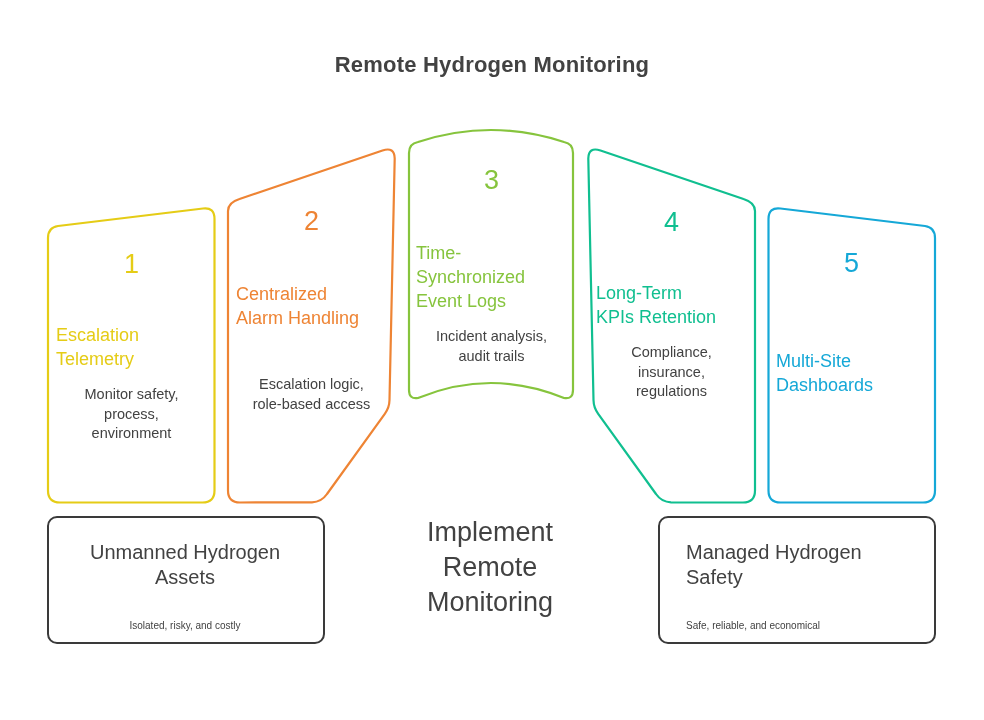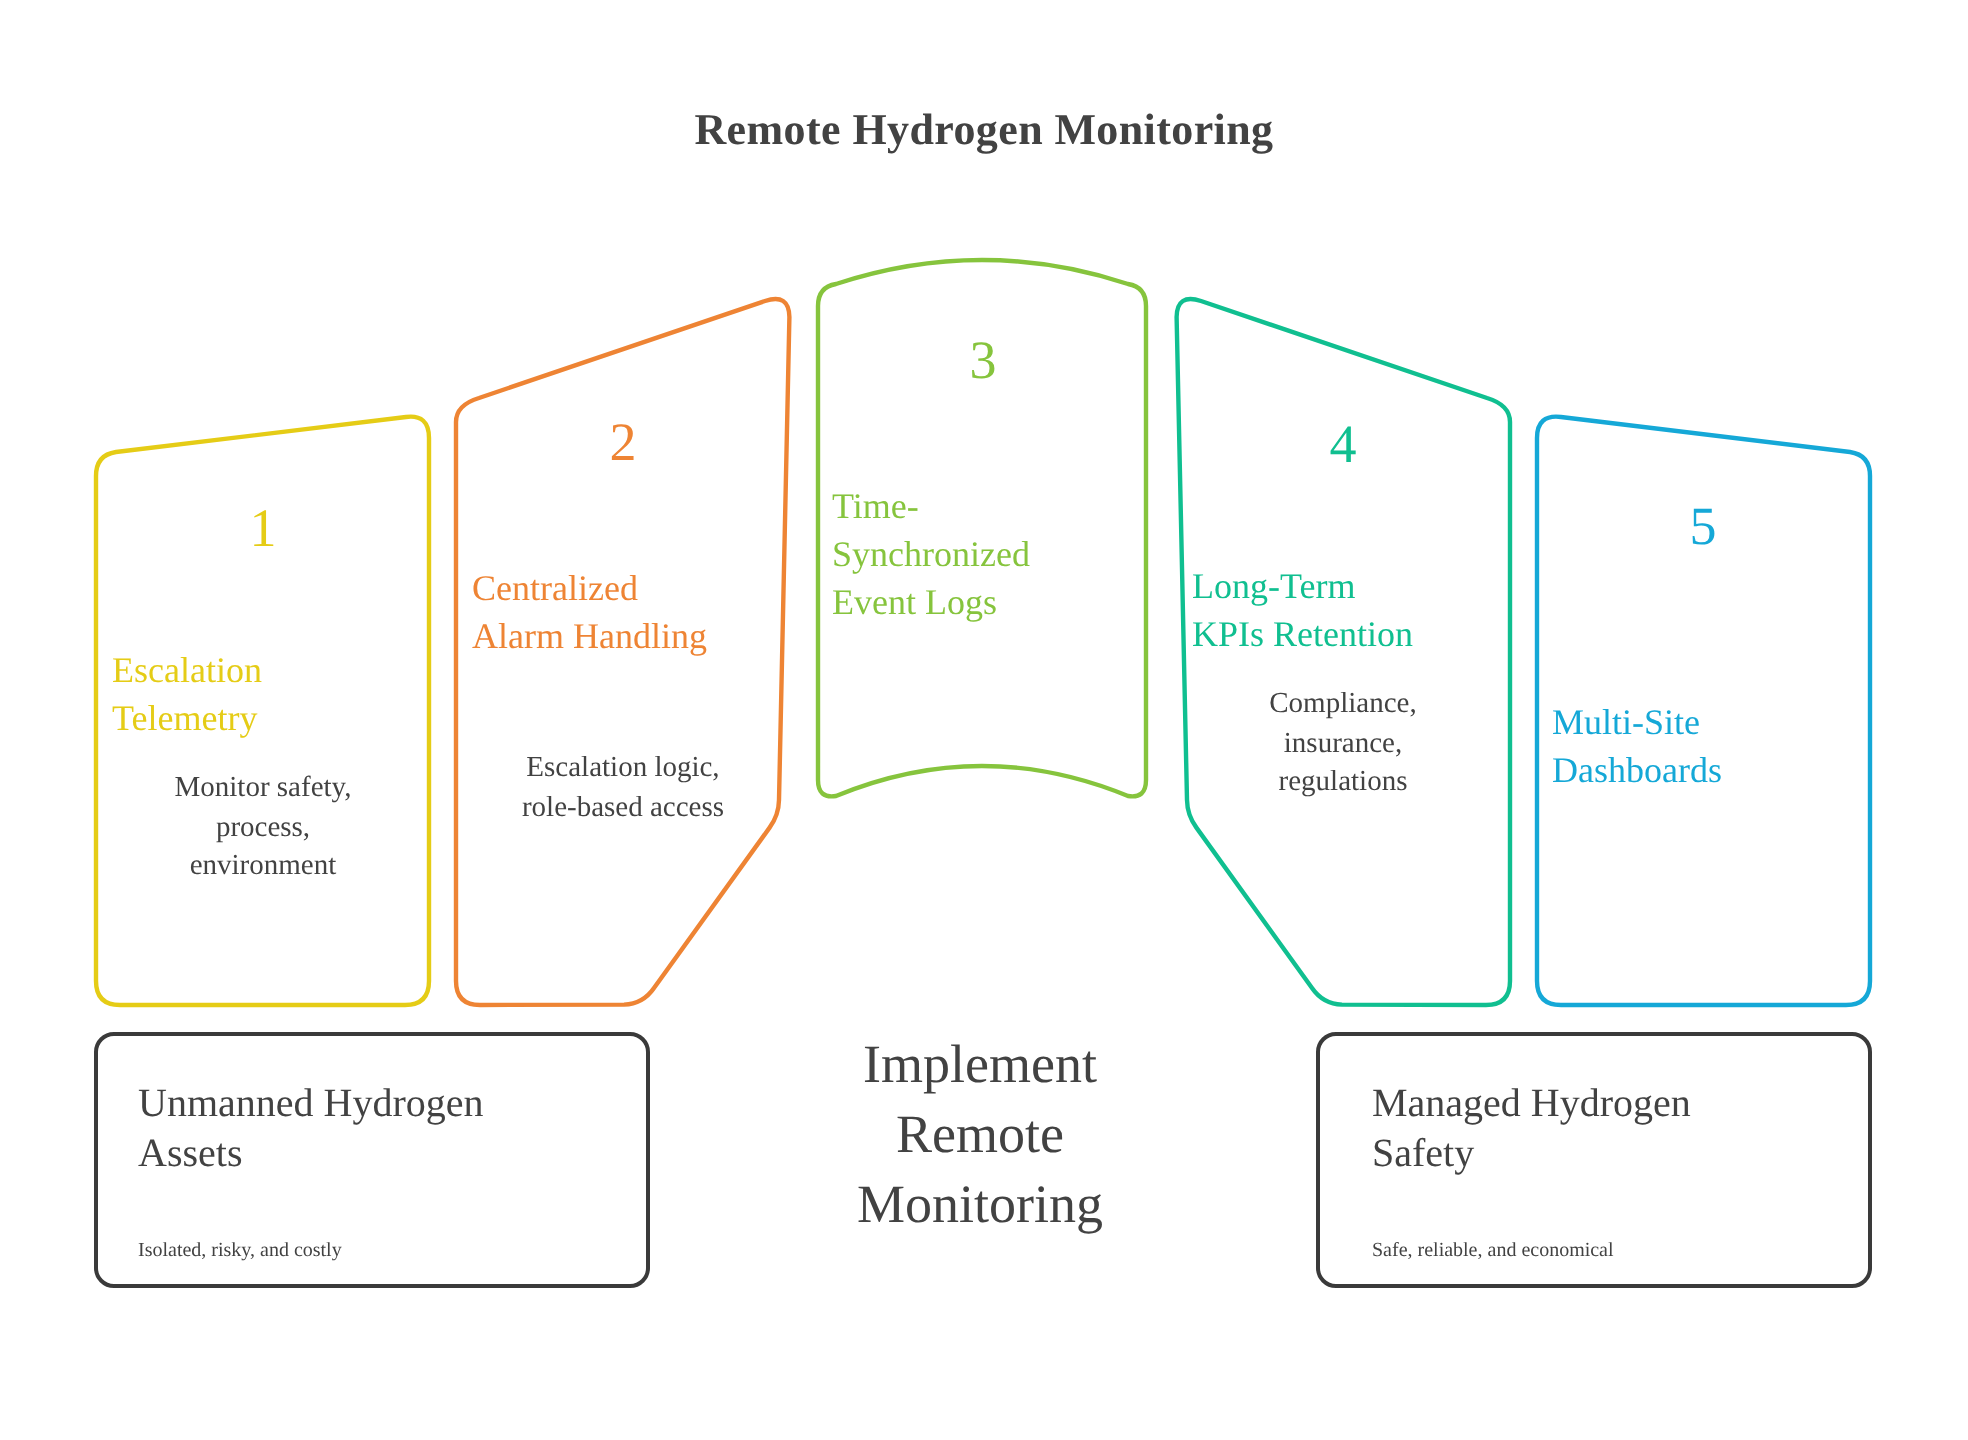--- a/index.html
+++ b/index.html
@@ -80,21 +80,21 @@
   .bottom-box {
     position: absolute;
     top: 516px;
     width: 278px;
     height: 128px;
     box-sizing: border-box;
     border-radius: 10px;
   }
   .before-box {
     left: 47px;
-    text-align: left;
+    text-align: center;
     padding: 22px 22px 0 20px;
   }
   .after-box {
     left: 658px;
     text-align: left;
     padding: 22px 18px 0 26px;
   }
   .box-title {
     font-size: 20px;
     line-height: 25px;
@@ -112,21 +112,21 @@
     width: 200px;
     text-align: center;
     font-size: 27px;
     line-height: 35px;
     white-space: pre-line;
   }
 </style>
 </head>
 <body>
 
-<div class="canvas" style="color: rgb(66, 66, 66); font-family: Liberation Serif, serif;">
+<div class="canvas" style="color: rgb(66, 66, 66);">
 
   <h1 class="main-title">Remote Hydrogen Monitoring</h1>
 
   <svg class="shapes" width="984" height="720" viewBox="0 0 984 720" aria-hidden="true">
     <path d="M 58 226 L 203 208.5 Q 214.5 207 214.5 219 L 214.5 490.5 Q 214.5 502.5 202.5 502.5 L 60 502.5 Q 48 502.5 48 490.5 L 48 238 Q 48 227.5 58 226 Z" stroke="#e5cc16"></path>
     <path d="M 239.5 199 L 382.5 150.5 Q 394.5 146.5 394.7 158.5 L 389.5 400 Q 389.4 407.5 384.8 413.8 L 327 494 Q 321.5 502 312 502.3 L 240 502.5 Q 228 502.5 228 490.5 L 228 211 Q 228 202.5 239.5 199 Z" stroke="#ee8434"></path>
     <path d="M 409 390 L 409 153 Q 409 143.5 418 142 Q 491 118 564 142 Q 573 143.5 573 153 L 573 390 Q 573 399.5 564 398 Q 491 368 418 398 Q 409 399.5 409 390 Z" stroke="#86c43d"></path>
     <path d="M 600.5 150.5 L 743.5 199 Q 755 202.5 755 211 L 755 490.5 Q 755 502.5 743 502.5 L 671 502.3 Q 661.5 502 656 494 L 598.2 413.8 Q 593.6 407.5 593.5 400 L 588.3 158.5 Q 588.5 146.5 600.5 150.5 Z" stroke="#10bf90"></path>
     <path d="M 780.5 208.5 L 925 226 Q 935 227.5 935 238 L 935 490.5 Q 935 502.5 923 502.5 L 780.5 502.5 Q 768.5 502.5 768.5 490.5 L 768.5 219 Q 768.5 207 780.5 208.5 Z" stroke="#15a8d7"></path>
   </svg>
@@ -146,20 +146,22 @@
 Alarm Handling</div>
     <div class="step-desc">Escalation logic,
 role-based access</div>
   </div>
 
   <div class="step-col s3">
     <div class="step-num" style="color: rgb(134, 196, 61);">3</div>
     <div class="step-title" style="color: rgb(134, 196, 61);">Time-
 Synchronized
 Event Logs</div>
+    <div class="step-desc">Incident analysis,
+audit trails</div>
   </div>
 
   <div class="step-col s4">
     <div class="step-num" style="color: rgb(16, 191, 144);">4</div>
     <div class="step-title" style="color: rgb(16, 191, 144);">Long-Term
 KPIs Retention</div>
     <div class="step-desc">Compliance,
 insurance,
 regulations</div>
   </div>

